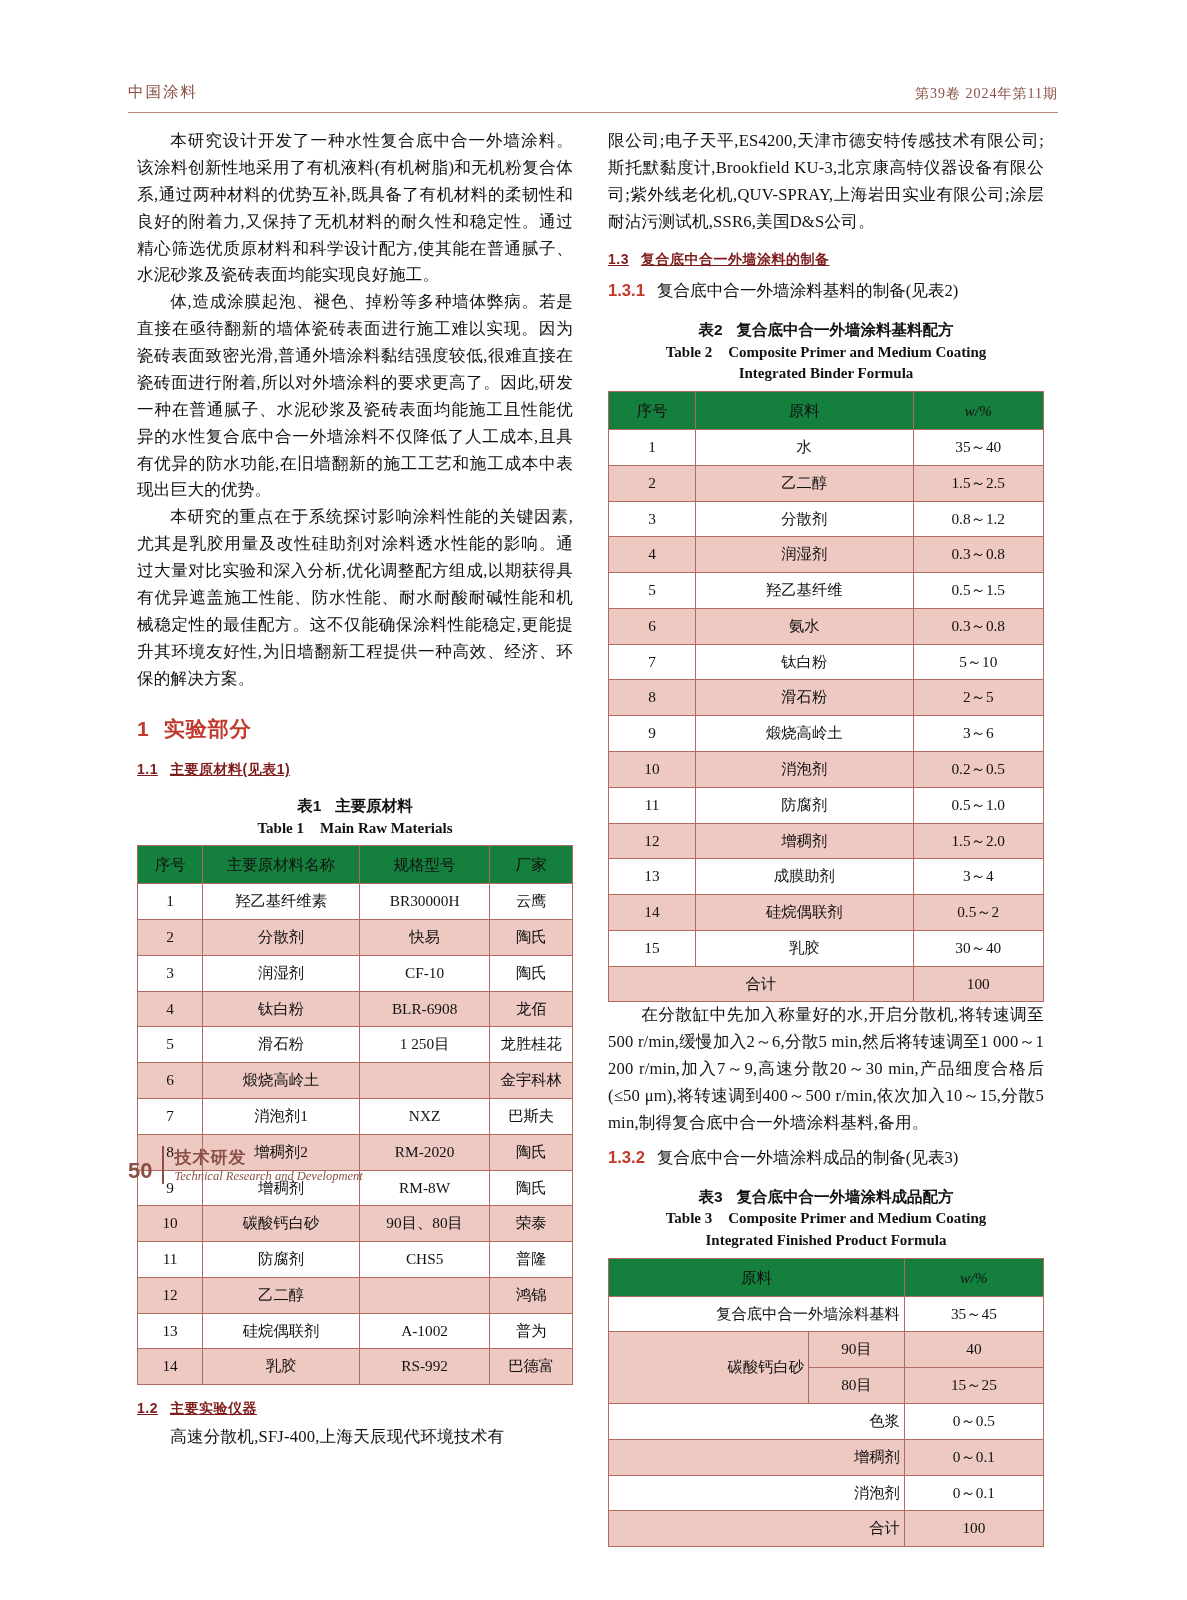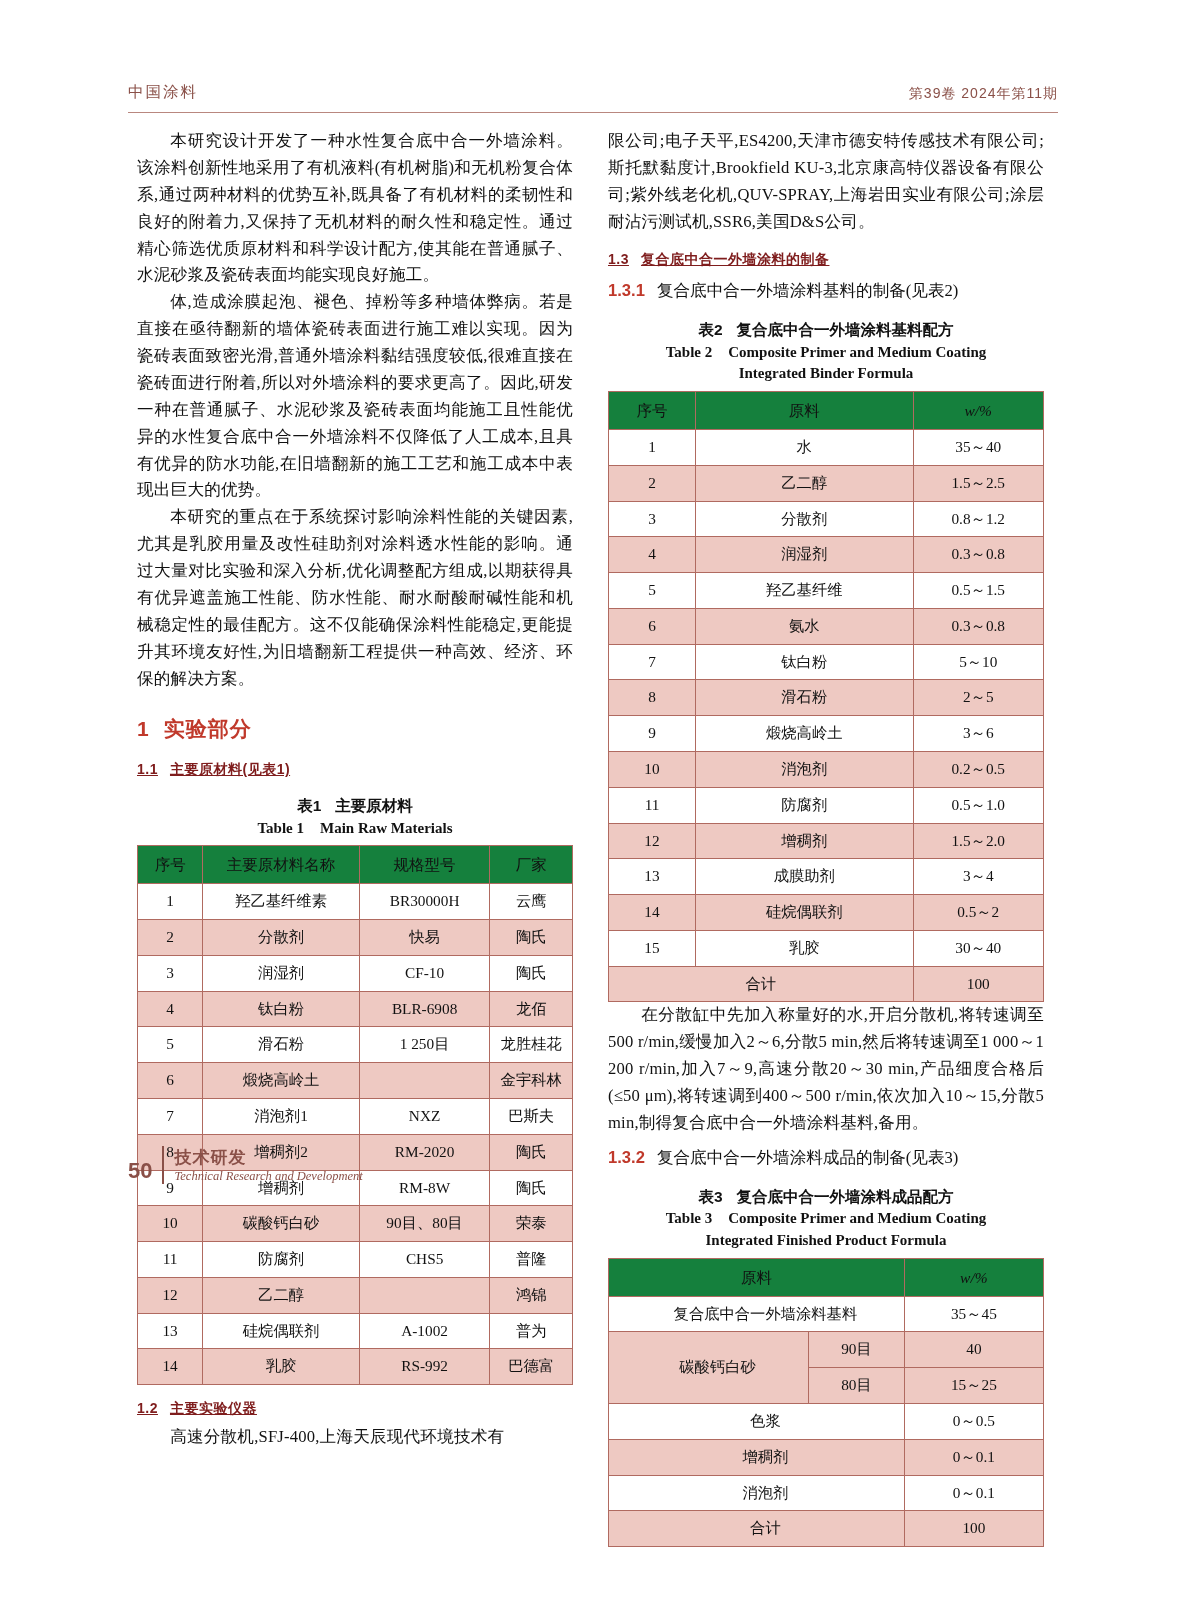--- a/index.html
+++ b/index.html
@@ -36,21 +36,21 @@
     letter-spacing: 1px;
   }
   .header .left {
     color: #8a5048;
     font-family: "Liberation Sans", sans-serif;
     font-size: 15.5px;
     letter-spacing: 2px;
   }
   .header .right {
     color: #8a5048;
-    font-family: Liberation Sans, sans-serif;
+    font-family: Liberation Serif, serif;
     font-size: 14px;
     letter-spacing: 1px;
     margin-left: 40px;
   }
   .header-rule {
     position: absolute;
     left: 128px;
     top: 112px;
     width: 930px;
     height: 1px;
@@ -157,21 +157,21 @@
   .t2 col.c3 { width: 30%; }
   
   .t1 col.c1 { width: 15%; }
   .t1 col.c2 { width: 36%; }
   .t1 col.c3 { width: 30%; }
   .t1 col.c4 { width: 19%; }
   
   .t3 col.c1 { width: 46%; }
   .t3 col.c2 { width: 22%; }
   .t3 col.c3 { width: 32%; }
-  .t3 td.left { text-align: center; padding-left: 22px; }
+  .t3 td.left { text-align: right; padding-left: 22px; }
 
   
   .footer {
     position: absolute;
     left: 128px;
     bottom: 76px;
     display: flex;
     align-items: flex-end;
   }
   .footer .pageno {

